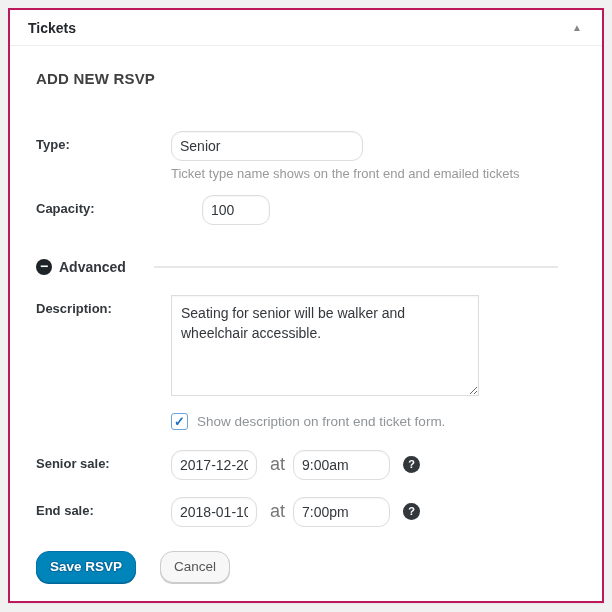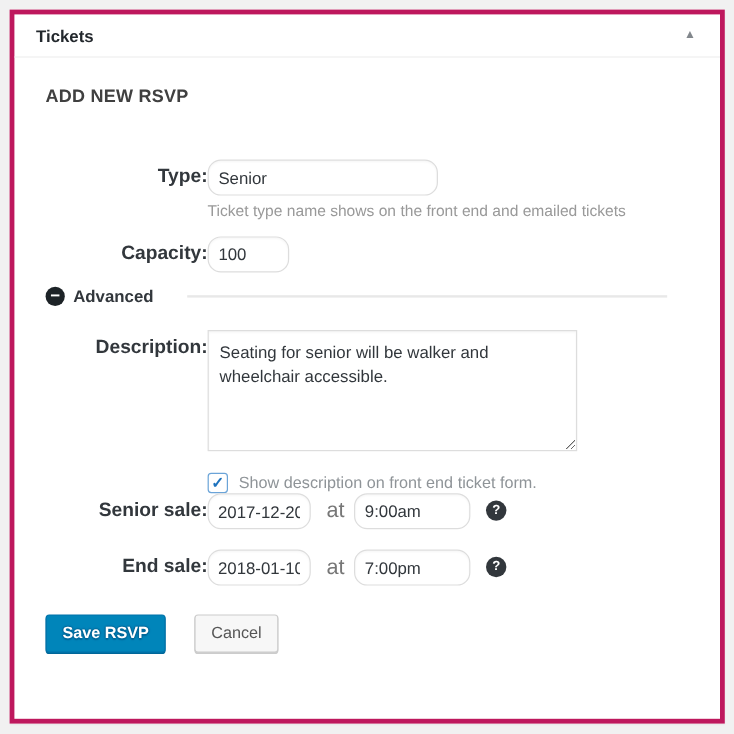--- a/index.html
+++ b/index.html
@@ -9,21 +9,21 @@
     background: #f1f1f1;
     position: relative;
     overflow: hidden;
   }
   .page { position: absolute; inset: 0; background: #f1f1f1; }
 
   .postbox {
     position: absolute;
     left: 8px; top: 8px; right: 8px; bottom: 9px;
     background: #ffffff;
-    border: 4px solid #be185d;
+    border: 2px solid #be185d;
     box-shadow: 0 1px 1px rgba(0,0,0,.04);
   }
   .postbox-header {
     display: flex;
     align-items: center;
     justify-content: space-between;
     padding: 0 16px 0 18px;
     height: 36px;
     border-bottom: 1px solid #eeeeee;
     cursor: pointer;
@@ -46,25 +46,24 @@
     font-weight: 700;
     color: #404040;
     letter-spacing: 0.2px;
     margin-bottom: 44px;
   }
 
   .form-row { display: flex; align-items: flex-start; }
   .row-label {
     width: 135px;
     flex: 0 0 135px;
-    font-size: 16px;
+    font-size: 13px;
     font-weight: 700;
     color: #32373c;
     padding-top: 6px;
-    text-align: right;
   }
   .row-field { flex: 1; }
 
   input[type="text"] {
     font-family: "Liberation Sans", sans-serif;
     font-size: 14px;
     color: #32373c;
     border: 1px solid #ddd;
     background: #fff;
     height: 30px;
@@ -78,21 +77,21 @@
   .input-time { width: 97px; }
 
   .helper {
     font-size: 13px;
     color: #999999;
     margin-top: 5px;
     line-height: 1.3;
   }
 
   .row-type { margin-bottom: 12px; }
-  .row-capacity { margin-bottom: 12px; }
+  .row-capacity { margin-bottom: 34px; gap: 31px; }
 
   .advanced-row {
     display: flex;
     align-items: center;
     margin-bottom: 20px;
   }
   .advanced-toggle {
     display: flex;
     align-items: center;
     cursor: pointer;
@@ -116,21 +115,21 @@
     margin-left: 7px;
   }
   .advanced-line {
     flex: 1;
     height: 0;
     border-top: 2px solid #e8e8e8;
     margin-left: 28px;
     margin-right: 18px;
   }
 
-  .row-description { }
+  .row-description { margin-bottom: 20px; }
   textarea.description-area {
     font-family: "Liberation Sans", sans-serif;
     font-size: 14px;
     color: #32373c;
     line-height: 1.45;
     border: 1px solid #ddd;
     box-shadow: inset 0 1px 2px rgba(0,0,0,.04);
     width: 308px;
     height: 101px;
     padding: 7px 9px;
@@ -181,21 +180,21 @@
     cursor: pointer;
     flex: 0 0 auto;
   }
 
   .buttons-row { margin-top: 24px; display: flex; align-items: center; }
   .btn {
     font-family: "Liberation Sans", sans-serif;
     font-size: 13.5px;
     height: 32px;
     padding: 0 13px;
-    border-radius: 3px;
+    border-radius: 13px;
     cursor: pointer;
     line-height: 30px;
   }
   .btn-primary {
     background: #0085ba;
     border: 1px solid #0073aa;
     box-shadow: 0 1px 0 #006799;
     color: #ffffff;
     font-weight: 700;
     text-shadow: 0 -1px 1px #006799, 1px 0 1px #006799, 0 1px 1px #006799, -1px 0 1px #006799;

